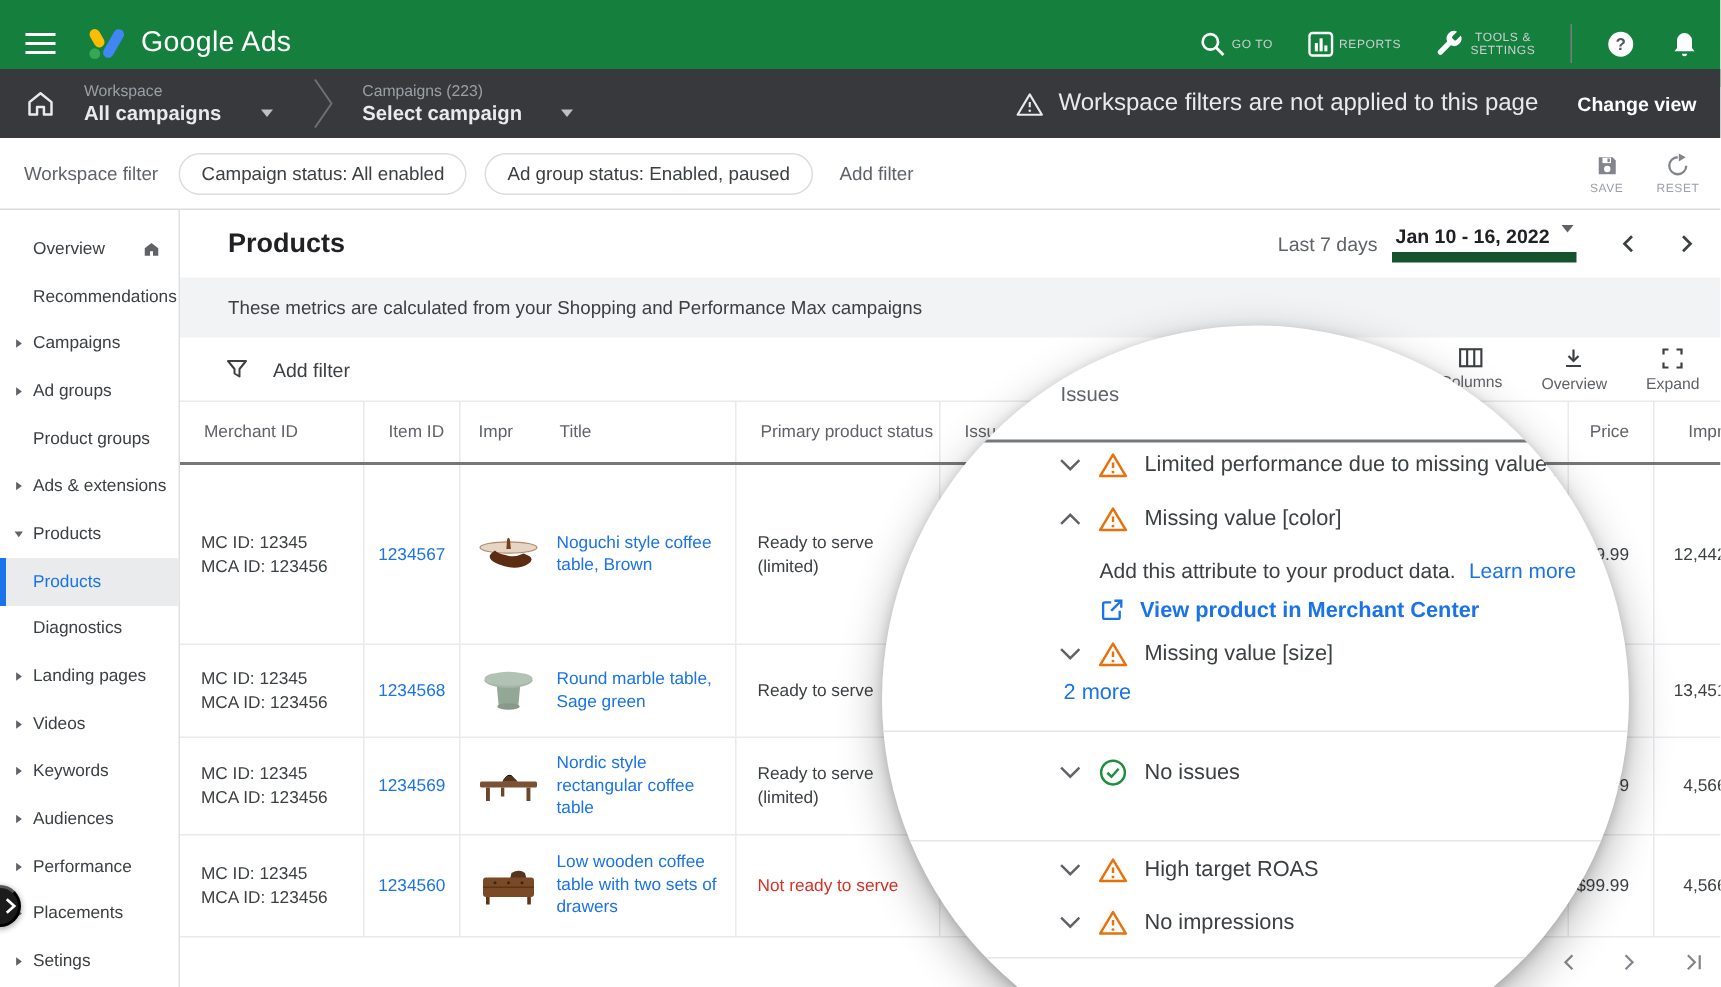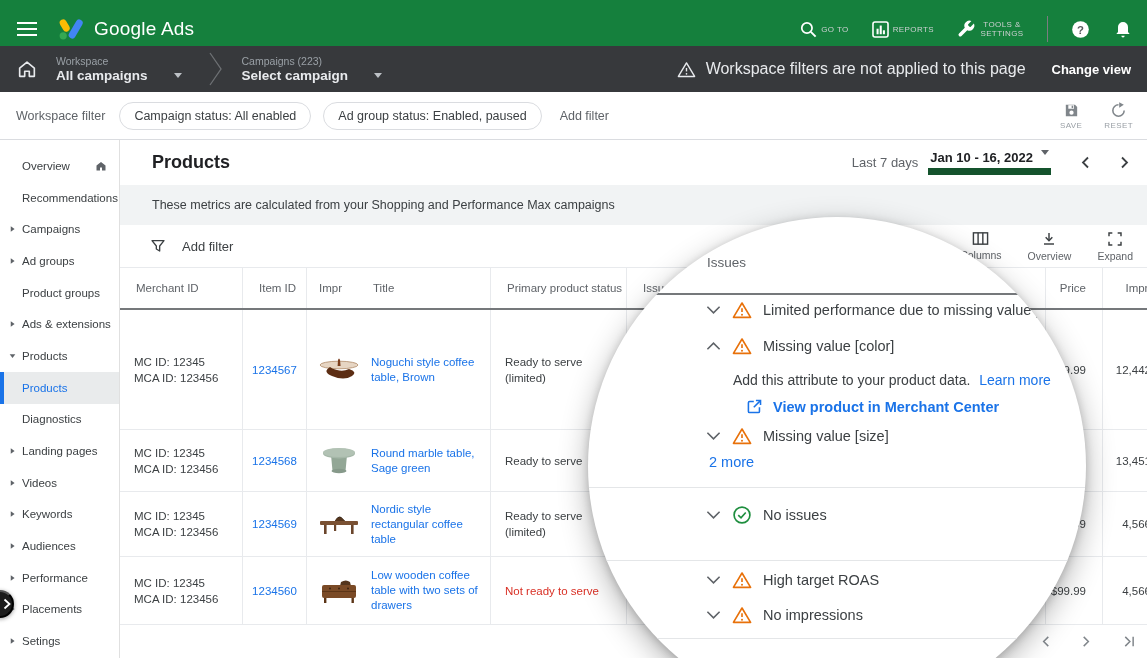--- a/index.html
+++ b/index.html
@@ -112,21 +112,21 @@
   
   .magnifier { position:absolute; left:588px; top:217px; width:498px; height:498px; border-radius:50%;
     background:#fff; box-shadow:0 10px 30px rgba(0,0,0,.30), 0 2px 8px rgba(0,0,0,.18);
     overflow:hidden; z-index:40; }
   .mag-header { position:absolute; left:119px; top:38px; font-size:13.5px; color:#5f6368; }
   .mag-hline { position:absolute; left:0; right:0; top:76px; height:2px; background:#75787b; }
   .mag-div { position:absolute; left:0; right:0; height:1px; background:#e4e6e8; }
   .mag-line { position:absolute; left:118px; display:flex; align-items:center; gap:11px;
     font-size:14.5px; color:#3c4043; }
   .mag-detail { position:absolute; left:145px; font-size:14px; color:#3c4043; }
-  .mag-action { position:absolute; left:158px; display:flex; align-items:center; gap:10px;
+  .mag-action { position:absolute; left:145px; display:flex; align-items:center; gap:10px;
     font-size:14.5px; font-weight:bold; color:#1a73e8; cursor:pointer; }
   .mag-more { position:absolute; left:121px; font-size:14.5px; font-weight:normal; color:#1a73e8; cursor:pointer; }
   .chev { display:flex; cursor:pointer; }
 </style>
 </head>
 <body>
 
 <div class="app">
 
   <header class="topbar">

